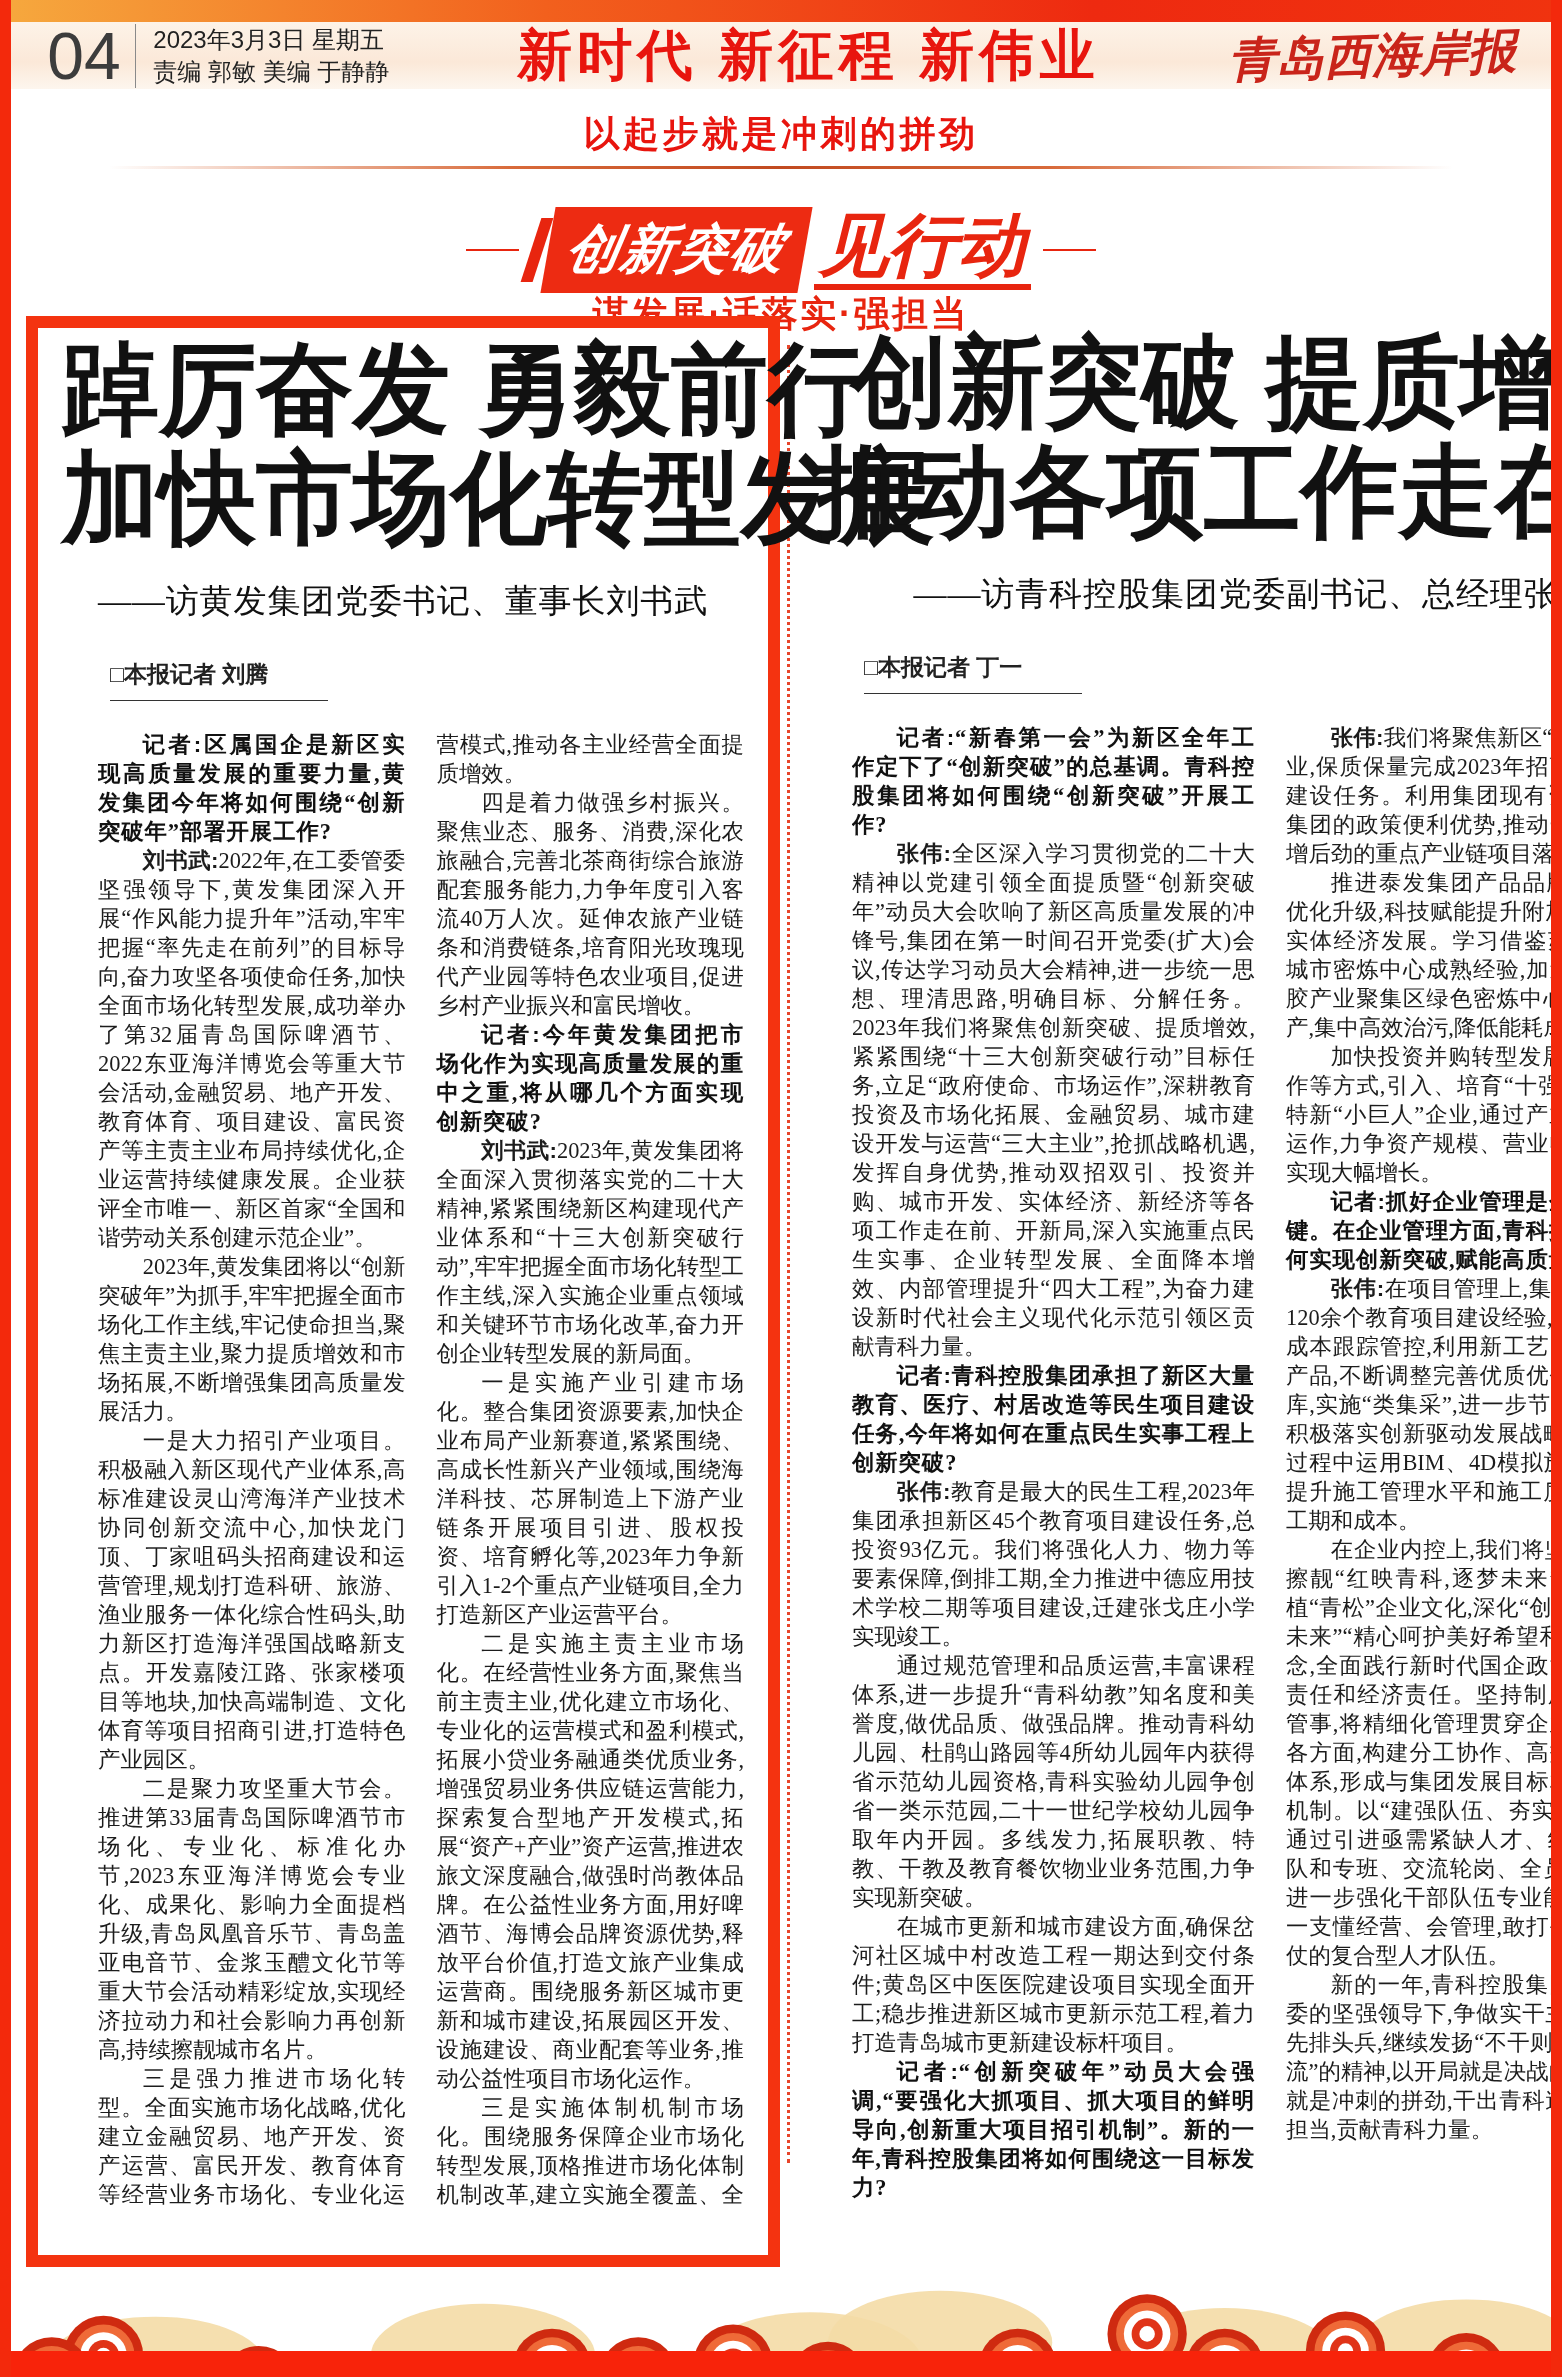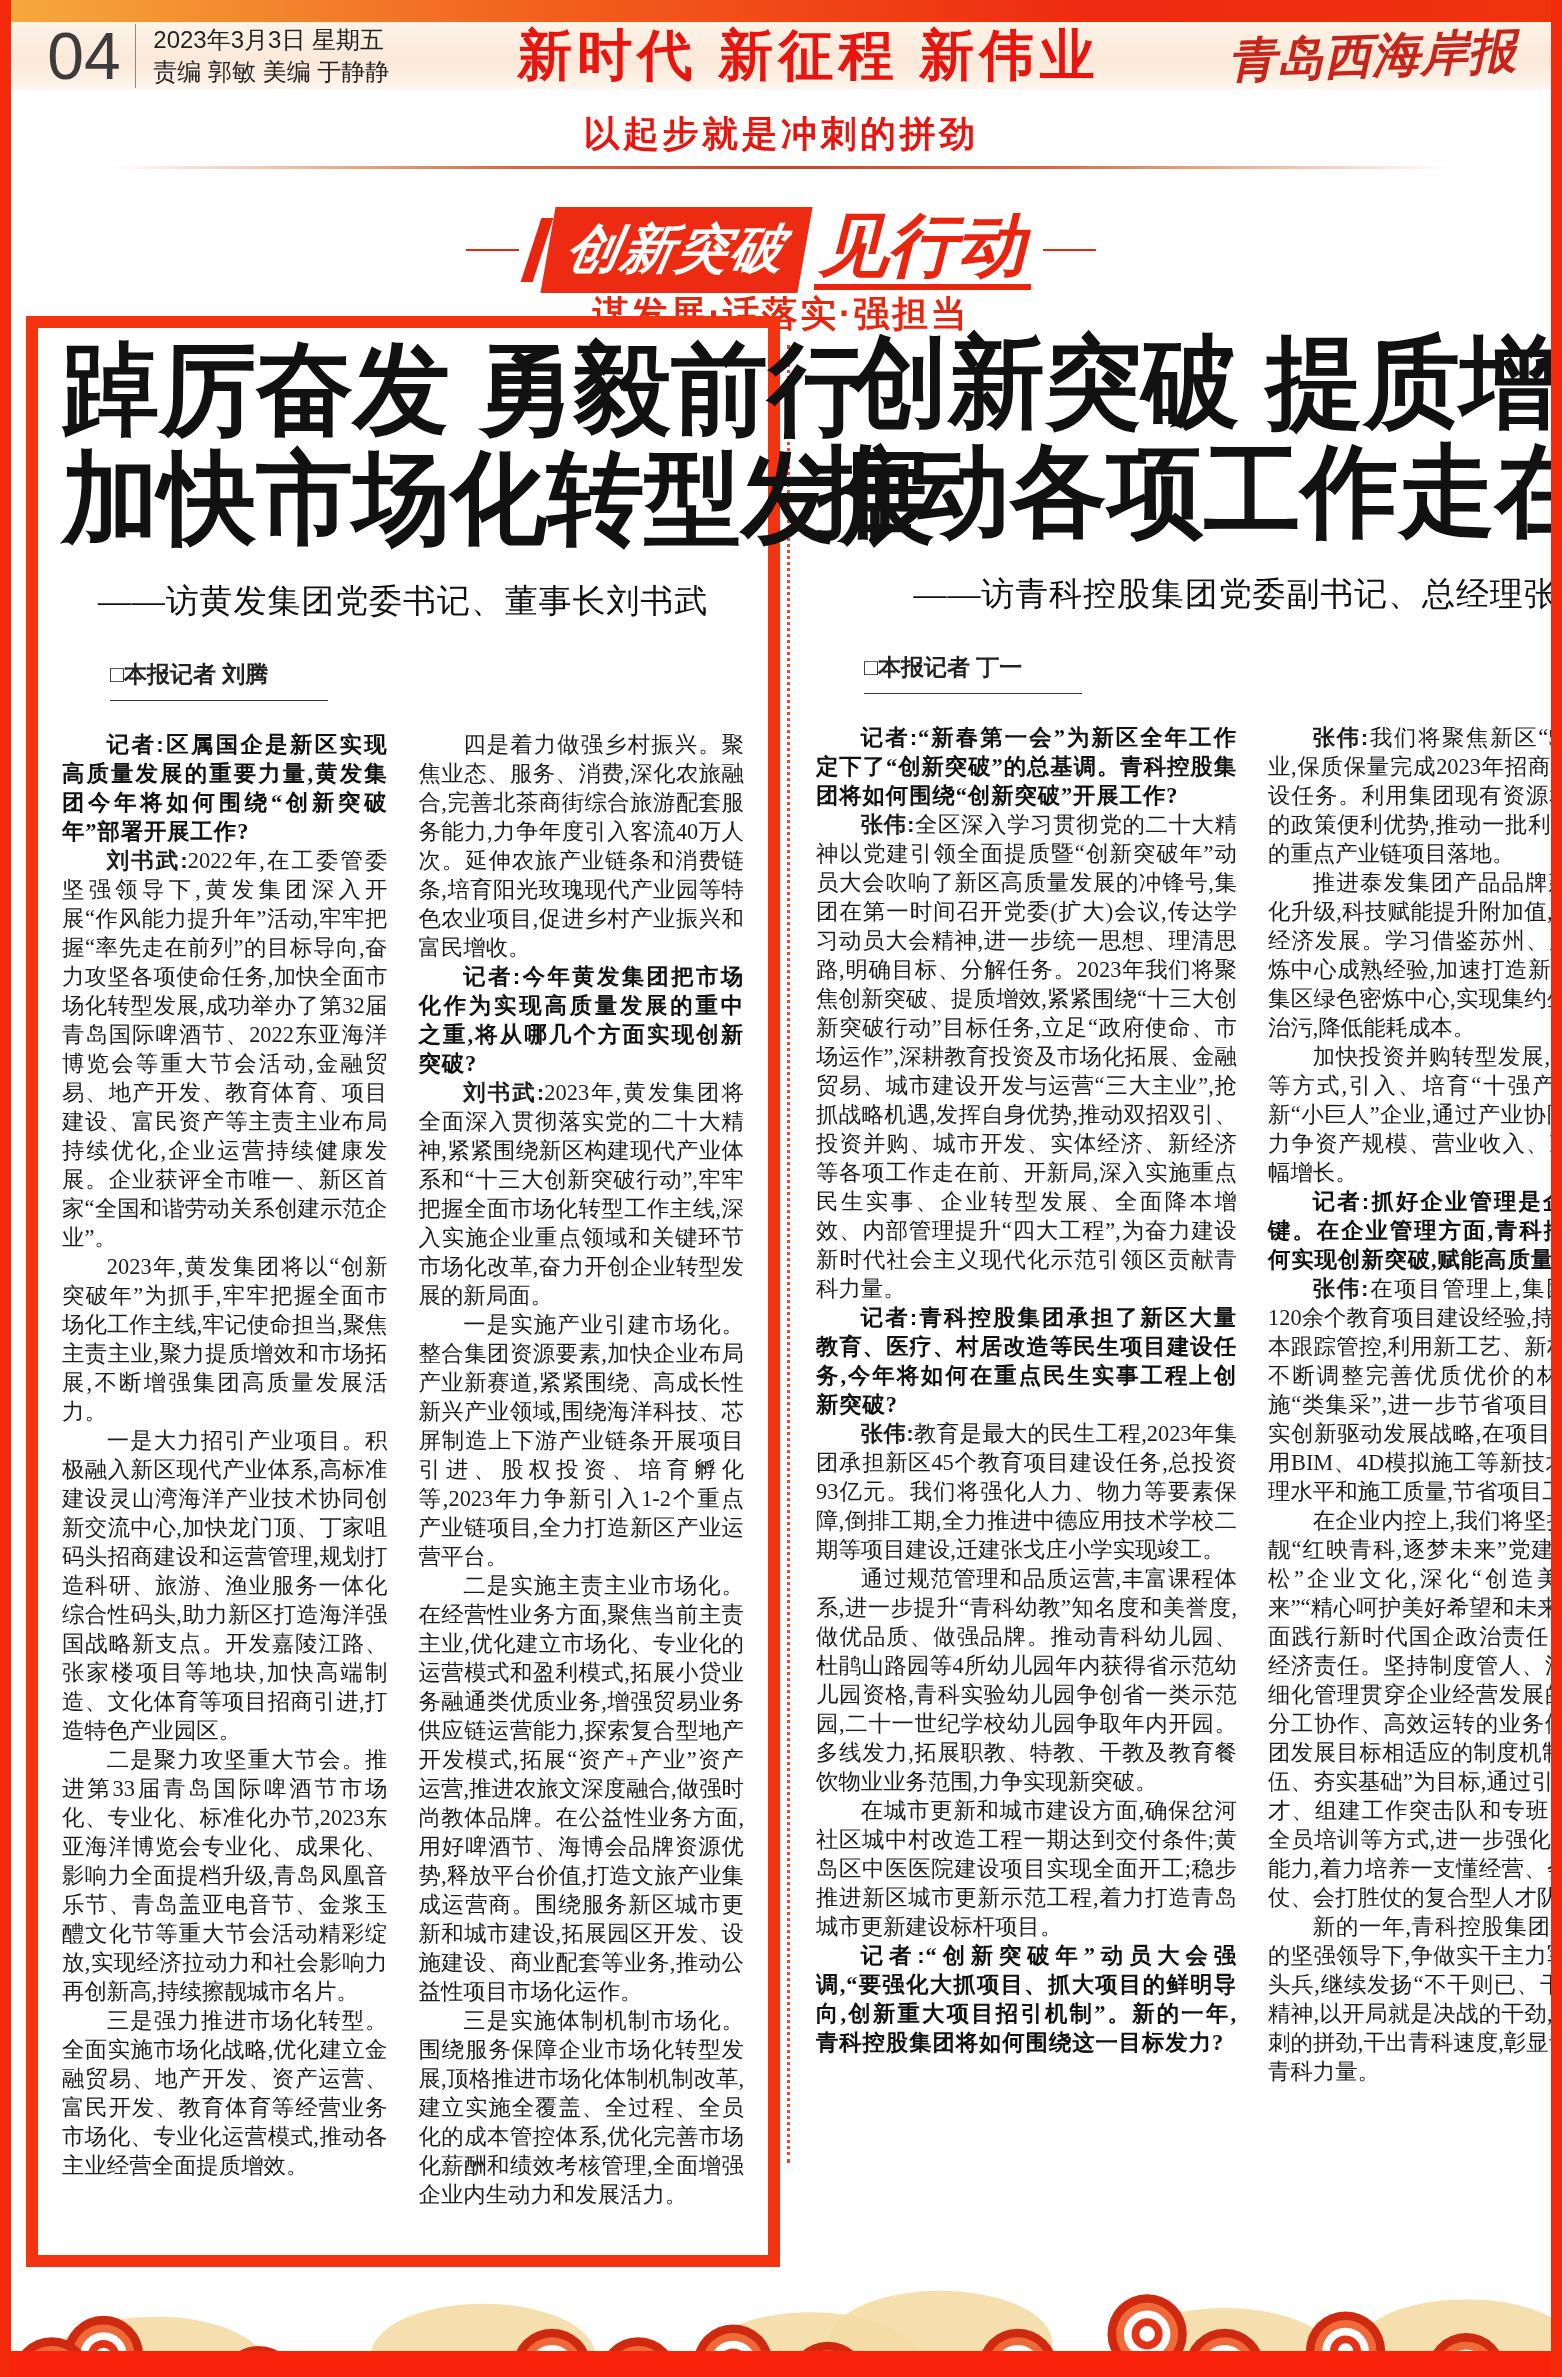--- a/index.html
+++ b/index.html
@@ -49,21 +49,21 @@
     padding:12px 24px 0 24px;box-sizing:border-box;}
   .divider{width:0;border-right:3.5px dotted #e8452a;margin:29px 7px 104px 7px;}
   .article-plain{flex:1;padding:17px 5.2px 0 19px;box-sizing:border-box;}
   .headline{font-family:"Liberation Sans",sans-serif;font-weight:900;color:#111;
     font-size:97px;line-height:1.08;text-align:center;letter-spacing:0px;
     transform:scaleY(1.04);white-space:nowrap;}
   .byline{text-align:center;font-size:33px;color:#111;margin-top:29px;letter-spacing:0.9px;}
   .reporter{font-family:"Liberation Sans",sans-serif;font-weight:700;font-size:23px;
     color:#222;margin:35px 0 0 48px;display:inline-block;
     border-bottom:1.7px solid #333;padding:0 60px 10px 0;}
-  .article-body{margin-top:29px;column-count:2;column-gap:31px;overflow:hidden;}
+  .article-body{margin-top:29px;column-count:2;column-gap:31px;overflow:hidden;margin-left:36px;}
   .box-body{height:1498px;}
   .plain-body{height:1527px;}
   .article-body p{margin:0;text-indent:2em;font-size:22.4px;line-height:29px;
     text-align:justify;color:#1c1c1c;}
   .article-body p.q{font-weight:700;letter-spacing:0.9px;color:#111;}
   .article-body p .lead{font-family:"Liberation Sans",sans-serif;font-weight:700;}
   
   .cloud-band{position:absolute;left:0;bottom:0;width:1562px;height:138px;z-index:20;}
   .bottom-bar{position:absolute;left:0;bottom:0;width:1562px;height:26px;background:#f8230a;z-index:25;}
 </style>

